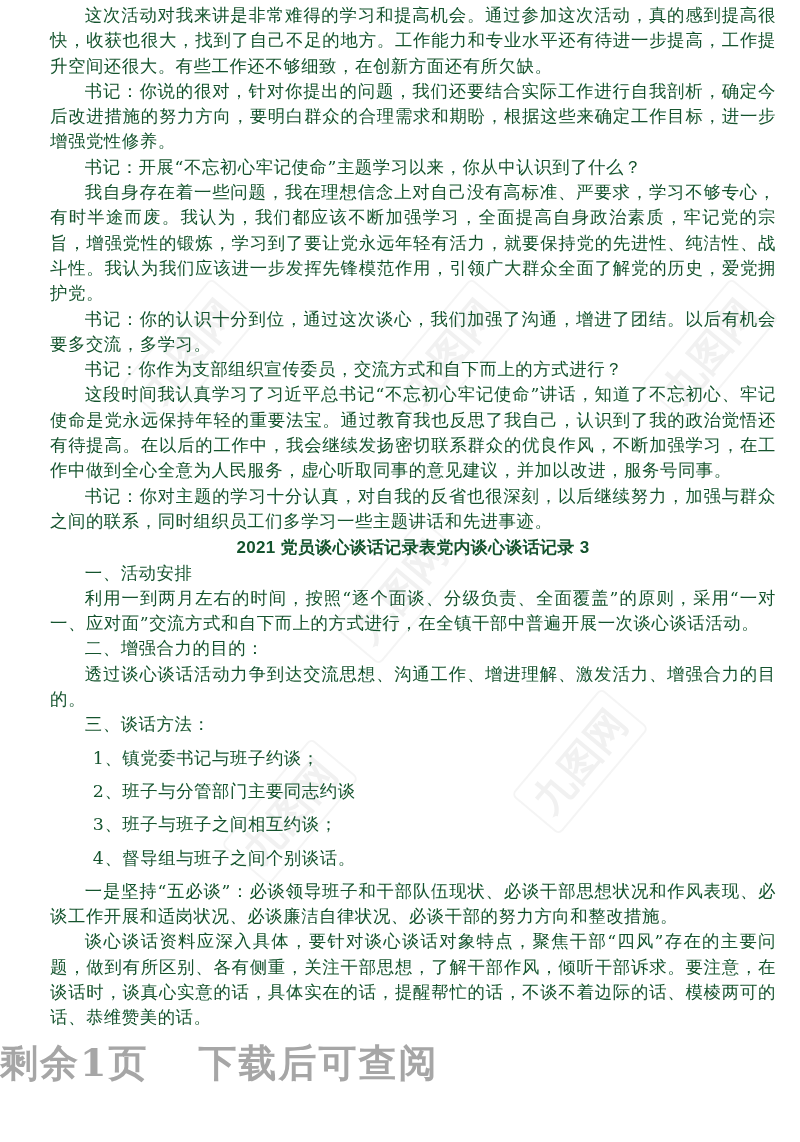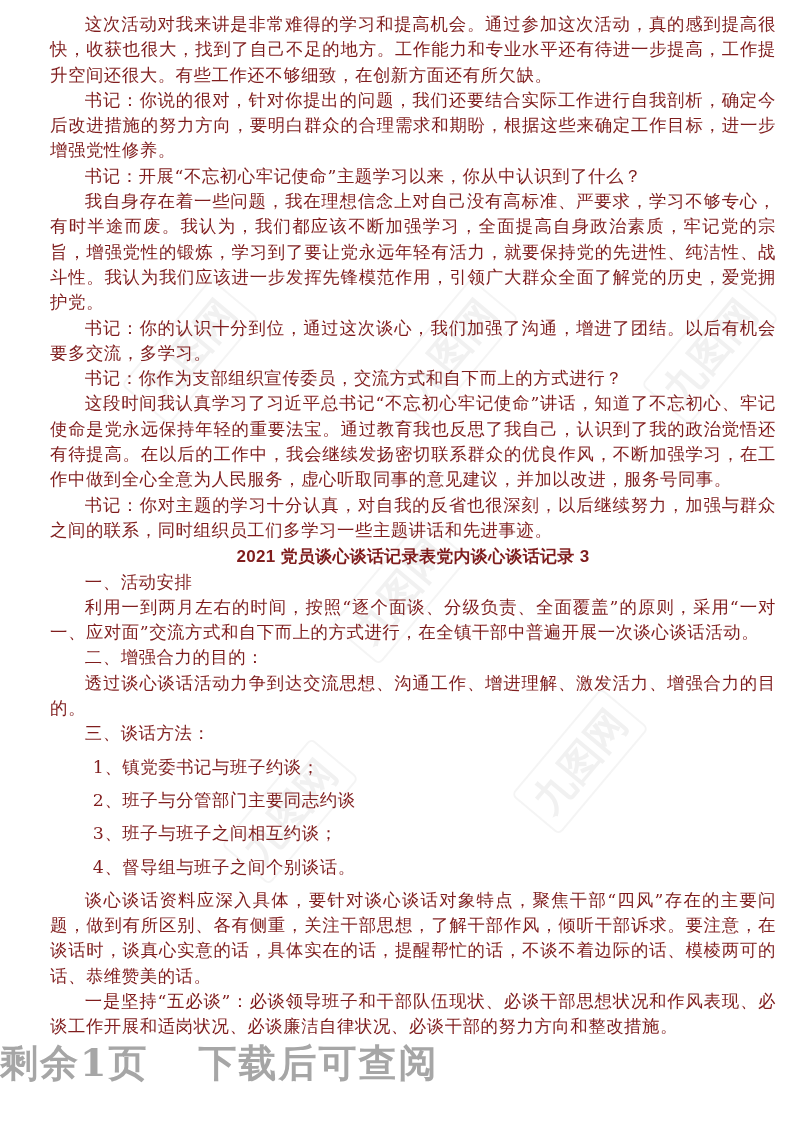--- a/index.html
+++ b/index.html
@@ -1,20 +1,20 @@
 <!DOCTYPE html>
 <html><head>
   <meta charset="utf-8">
   <style>
     html, body { margin: 0; padding: 0; background: #ffffff; }
     body { width: 800px; height: 1142px; position: relative; overflow: hidden; }
     .page {
-      position: absolute; left: 50px; top: 12px; width: 726px;
+      position: absolute; left: 50px; top: 3px; width: 726px;
       font-family: "DejaVu Serif", "Liberation Serif", serif;
-      font-size: 17.4px; line-height: 25.3px; color: #7f1d1d;
+      font-size: 17.4px; line-height: 25.3px; color: #14532d;
       letter-spacing: 0.55px;
     }
     .p { margin: 0; text-align: justify; text-align-last: left; }
     .indent { text-indent: 2em; }
     .heading { text-align: center; font-family: "Liberation Sans", "DejaVu Sans", sans-serif; font-weight: bold; font-size: 17px; letter-spacing: 0.3px; margin: 1px 0 0 0; }
     .list-item { margin: 8px; text-indent: 2em; }
     .footer-banner {
       position: absolute; left: 0; width: 800px; top: 1038px; text-align: left;
       font-family: "DejaVu Serif", "Liberation Serif", serif;
       font-weight: bold; font-size: 38px; color: #a6a6a6; letter-spacing: 2px;
@@ -51,19 +51,19 @@
 
   <p class="p indent">一、活动安排</p>
   <p class="p indent">利用一到两月左右的时间，按照“逐个面谈、分级负责、全面覆盖”的原则，采用“一对一、应对面”交流方式和自下而上的方式进行，在全镇干部中普遍开展一次谈心谈话活动。</p>
   <p class="p indent">二、增强合力的目的：</p>
   <p class="p indent">透过谈心谈话活动力争到达交流思想、沟通工作、增进理解、激发活力、增强合力的目的。</p>
   <p class="p indent">三、谈话方法：</p>
   <p class="list-item">1、镇党委书记与班子约谈；</p>
   <p class="list-item">2、班子与分管部门主要同志约谈</p>
   <p class="list-item">3、班子与班子之间相互约谈；</p>
   <p class="list-item">4、督导组与班子之间个别谈话。</p>
+  <p class="p indent">一是坚持“五必谈”：必谈领导班子和干部队伍现状、必谈干部思想状况和作风表现、必谈工作开展和适岗状况、必谈廉洁自律状况、必谈干部的努力方向和整改措施。</p>
   <p class="p indent">谈心谈话资料应深入具体，要针对谈心谈话对象特点，聚焦干部“四风”存在的主要问题，做到有所区别、各有侧重，关注干部思想，了解干部作风，倾听干部诉求。要注意，在谈话时，谈真心实意的话，具体实在的话，提醒帮忙的话，不谈不着边际的话、模棱两可的话、恭维赞美的话。</p>
-  <p class="p indent">一是坚持“五必谈”：必谈领导班子和干部队伍现状、必谈干部思想状况和作风表现、必谈工作开展和适岗状况、必谈廉洁自律状况、必谈干部的努力方向和整改措施。</p>
 </div>
 
 <div class="footer-banner">
   <span>剩余1页</span><span class="footer-gap"></span><span>下载后可查阅</span>
 </div>
 
 </body></html>

